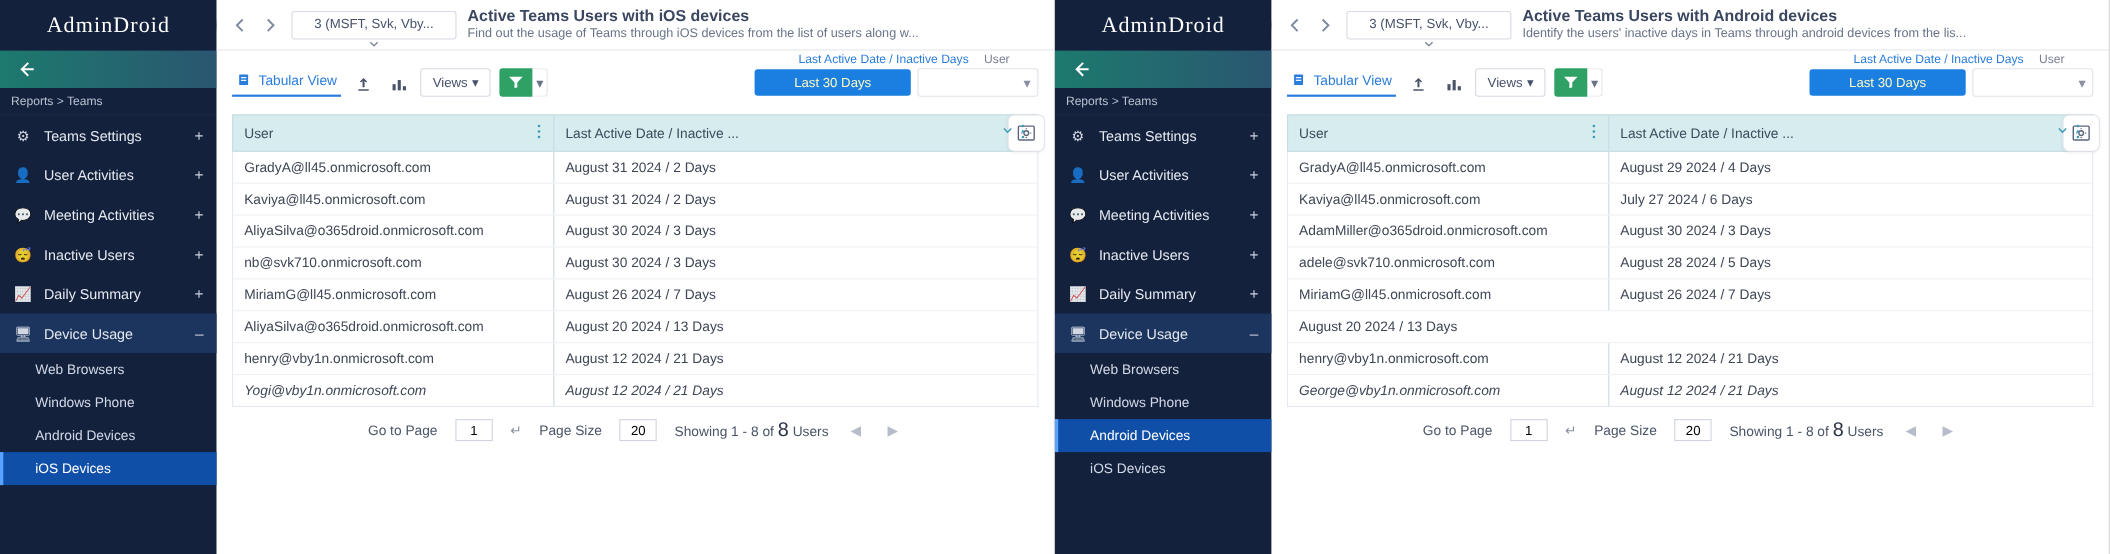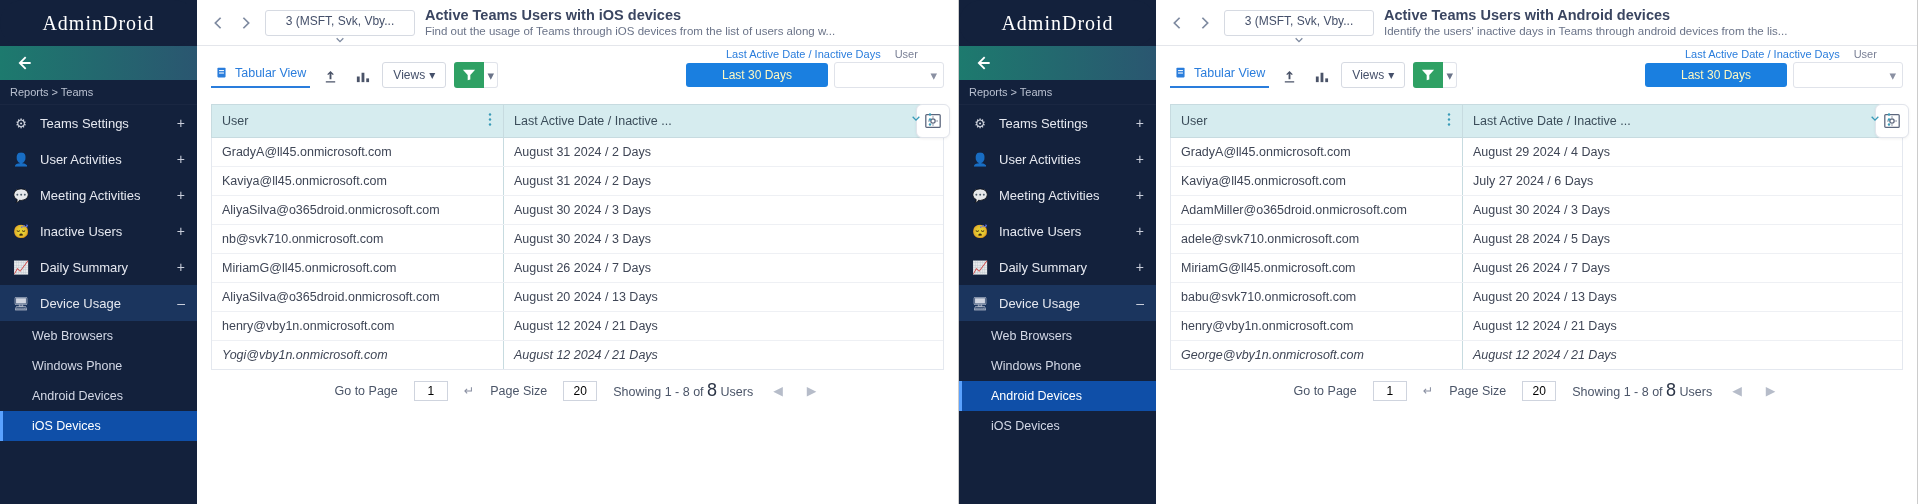--- a/index.html
+++ b/index.html
@@ -455,21 +455,20 @@
     </div>
     <div class="row">
       <div class="cell c1">adele@svk710.onmicrosoft.com</div>
       <div class="cell c2">August 28 2024 / 5 Days</div>
     </div>
     <div class="row">
       <div class="cell c1">MiriamG@ll45.onmicrosoft.com</div>
       <div class="cell c2">August 26 2024 / 7 Days</div>
     </div>
     <div class="row">
-      <div class="cell c1">babu@svk710.onmicrosoft.com</div>
       <div class="cell c2">August 20 2024 / 13 Days</div>
     </div>
     <div class="row">
       <div class="cell c1">henry@vby1n.onmicrosoft.com</div>
       <div class="cell c2">August 12 2024 / 21 Days</div>
     </div>
     <div class="row">
       <div class="cell c1">George@vby1n.onmicrosoft.com</div>
       <div class="cell c2">August 12 2024 / 21 Days</div>
     </div>

